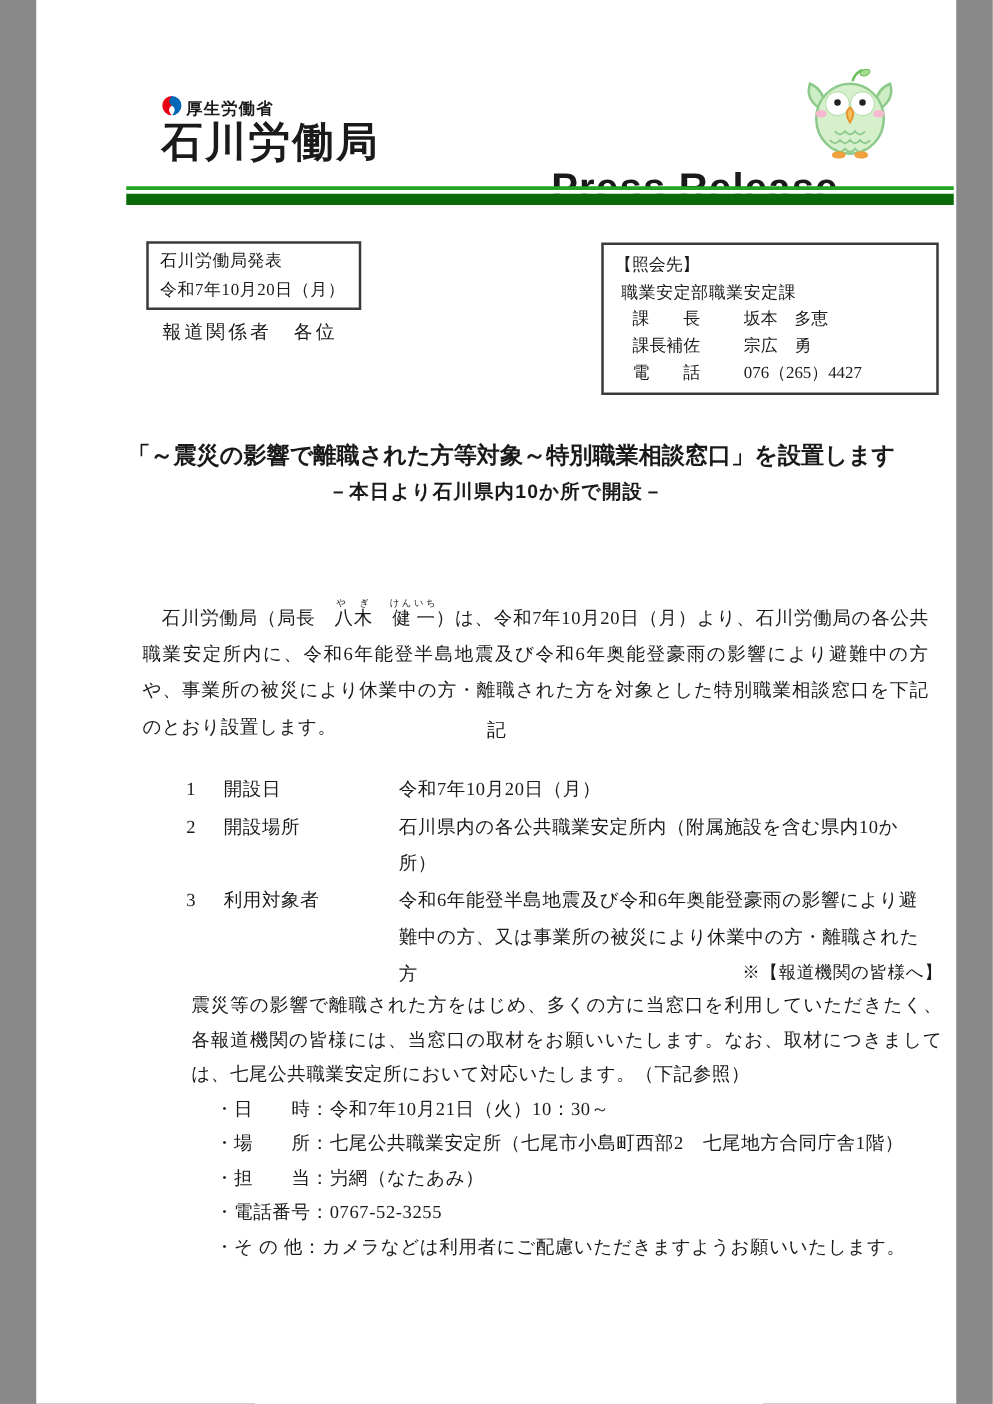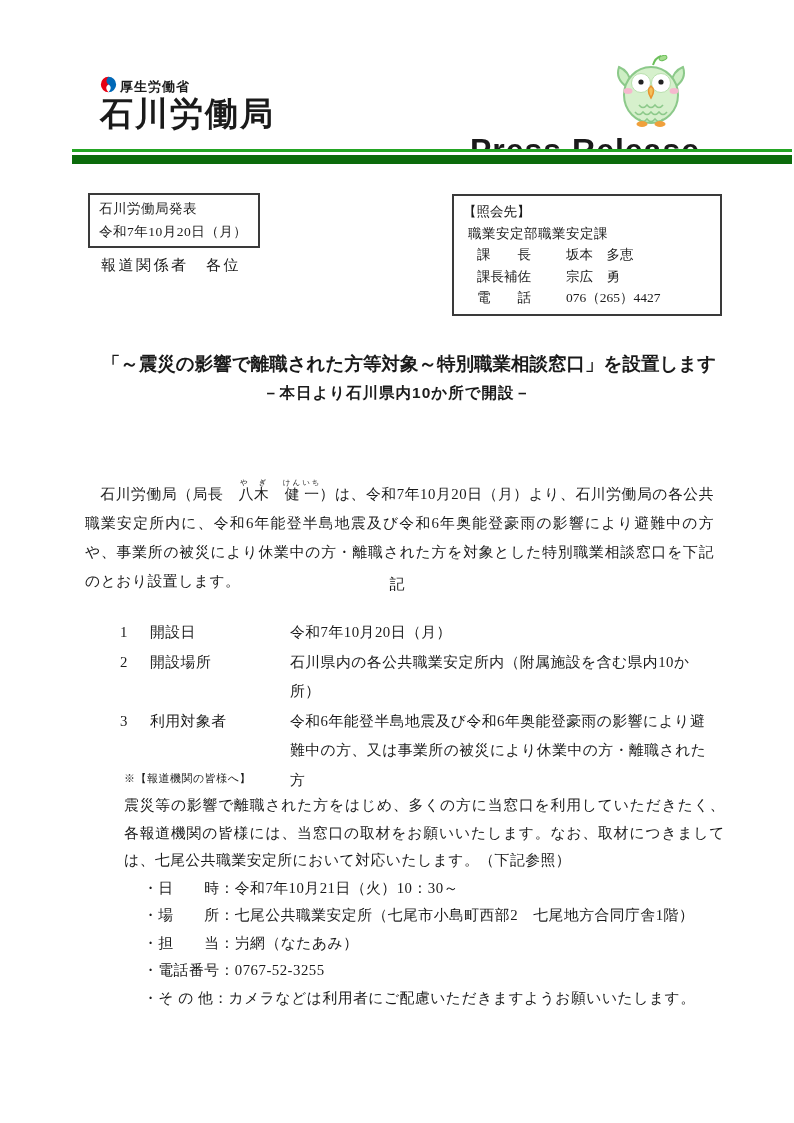--- a/index.html
+++ b/index.html
@@ -1,18 +1,18 @@
 <!DOCTYPE html>
 <html><head>
 <meta charset="utf-8">
 <style>
   * { margin:0; padding:0; box-sizing:border-box; }
   html,body { background:#888; }
   .page {
-    position:relative; width:794px; height:1123px; margin:0 auto;
+    position:relative; width:736px; height:1123px; margin:0 auto;
     background:#ffffff; overflow:hidden; color:#1a1a1a;
     font-family:"Liberation Serif","DejaVu Serif",serif;
   }
   .sans { font-family:"Liberation Sans","DejaVu Sans",sans-serif; }
 
   
   .ministry-row { position:absolute; top:76px; left:100px; display:flex; align-items:center; gap:3px; }
   .ministry-row .txt { font-size:13px; font-weight:bold; letter-spacing:1px; }
   .bureau-name { position:absolute; top:92px; left:100px; font-size:33px; font-weight:bold; letter-spacing:2px; }
   .owl-wrap { position:absolute; top:55px; left:610px; width:82px; height:72px; }
@@ -49,21 +49,21 @@
   .ki-mark { position:absolute; top:575px; left:0; right:0; text-align:center; font-size:15px; }
 
   .items { position:absolute; top:618px; left:120px; width:599px; font-size:14.8px; }
   .item-row { display:flex; line-height:29.5px; letter-spacing:0.5px; }
   .item-no { width:30px; flex:none; }
   .item-label { width:140px; flex:none; }
   .item-value { flex:1; }
 
   
   .note { position:absolute; top:765px; left:124px; width:601px; font-size:14.8px; }
-  .note-heading { font-size:11px; line-height:27px; letter-spacing:0.5px; }
+  .note-heading { font-size:14px; line-height:27px; letter-spacing:0.5px;text-align:right; }
   .note-body { line-height:27.5px; text-align:justify; letter-spacing:0.5px; }
   .note-details { padding-left:19px; }
   .detail-row { display:flex; line-height:27.5px; letter-spacing:0.5px; }
   .detail-row .lbl { flex:none; white-space:pre; }
   .detail-row .val { flex:1; }
 </style>
 </head>
 <body>
 
 <div class="page">

